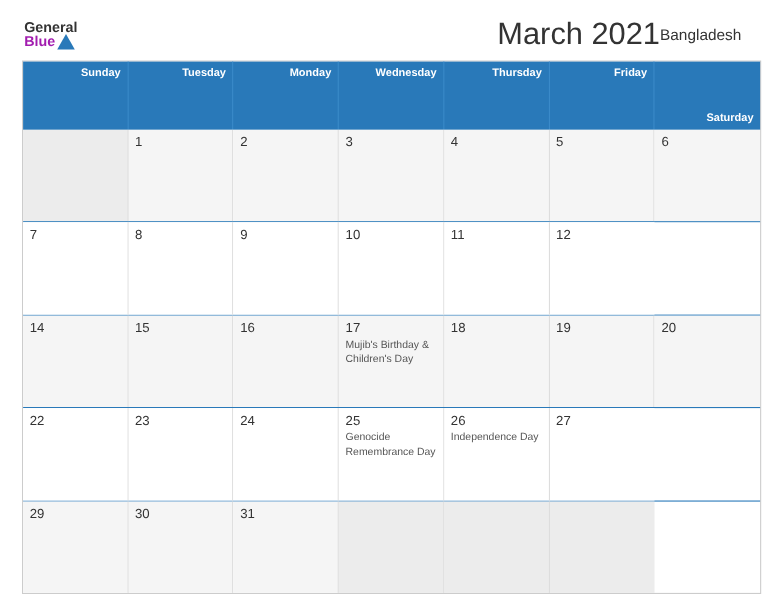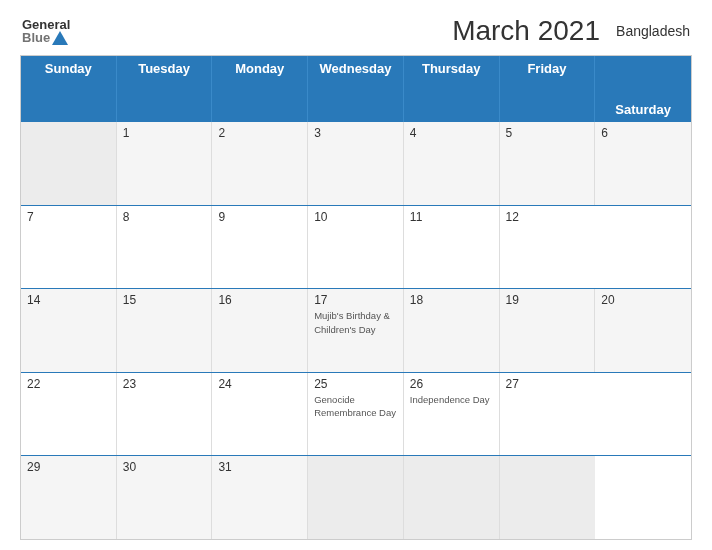--- a/index.html
+++ b/index.html
@@ -32,21 +32,21 @@
       line-height: 1;
     }
     .logo-general {
       font-size: 13px;
       font-weight: bold;
       color: #333;
     }
     .logo-blue {
       font-size: 13px;
       font-weight: bold;
-      color: #737373;
+      color: #a21caf;
       display: flex;
       align-items: center;
       justify-content: flex-end;
     }
     .logo-triangle {
       width: 0;
       height: 0;
       border-left: 8px solid transparent;
       border-right: 8px solid transparent;
       border-bottom: 14px solid #2979b9;
@@ -57,39 +57,38 @@
       font-size: 28px;
       font-weight: normal;
       color: #333;
       text-align: right;
       flex: 1;
     }
     .country {
       font-size: 14px;
       color: #333;
       min-width: 90px;
-      text-align: right;
     }
     .calendar {
       flex: 1;
       border: 1px solid #ccc;
       display: flex;
       flex-direction: column;
     }
     .cal-header-row {
       display: grid;
       grid-template-columns: repeat(7, 1fr);
       background: #2979b9;
     }
     .cal-header-cell {
       color: #fff;
-      font-size: 13px;
+      font-size: 10px;
       font-weight: bold;
       padding: 5px 6px;
-      text-align: center;
+      text-align: right;
       border-right: 1px solid #3a8ac9;
     }
     .cal-header-cell:last-child {
       border-right: none;
       margin-top: 41px;
     }
     .cal-body {
       flex: 1;
       display: flex;
       flex-direction: column;

